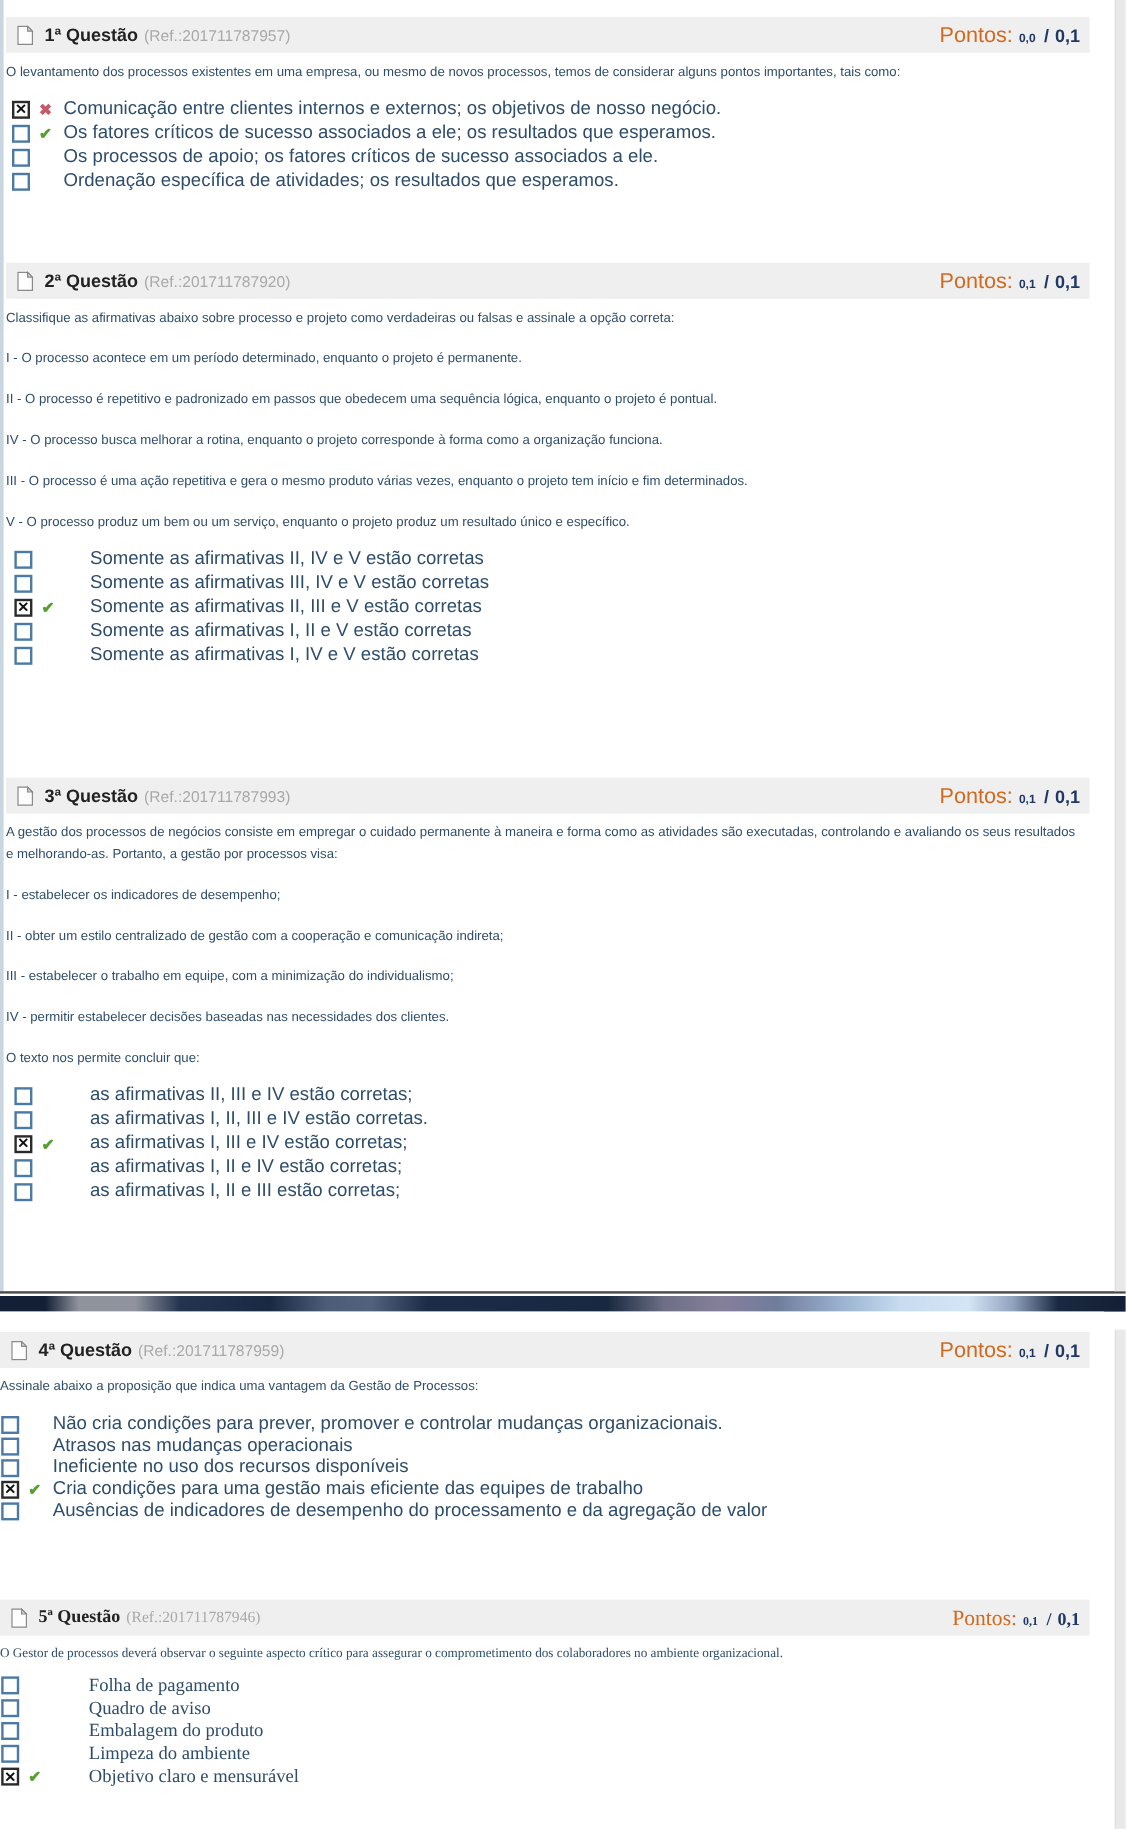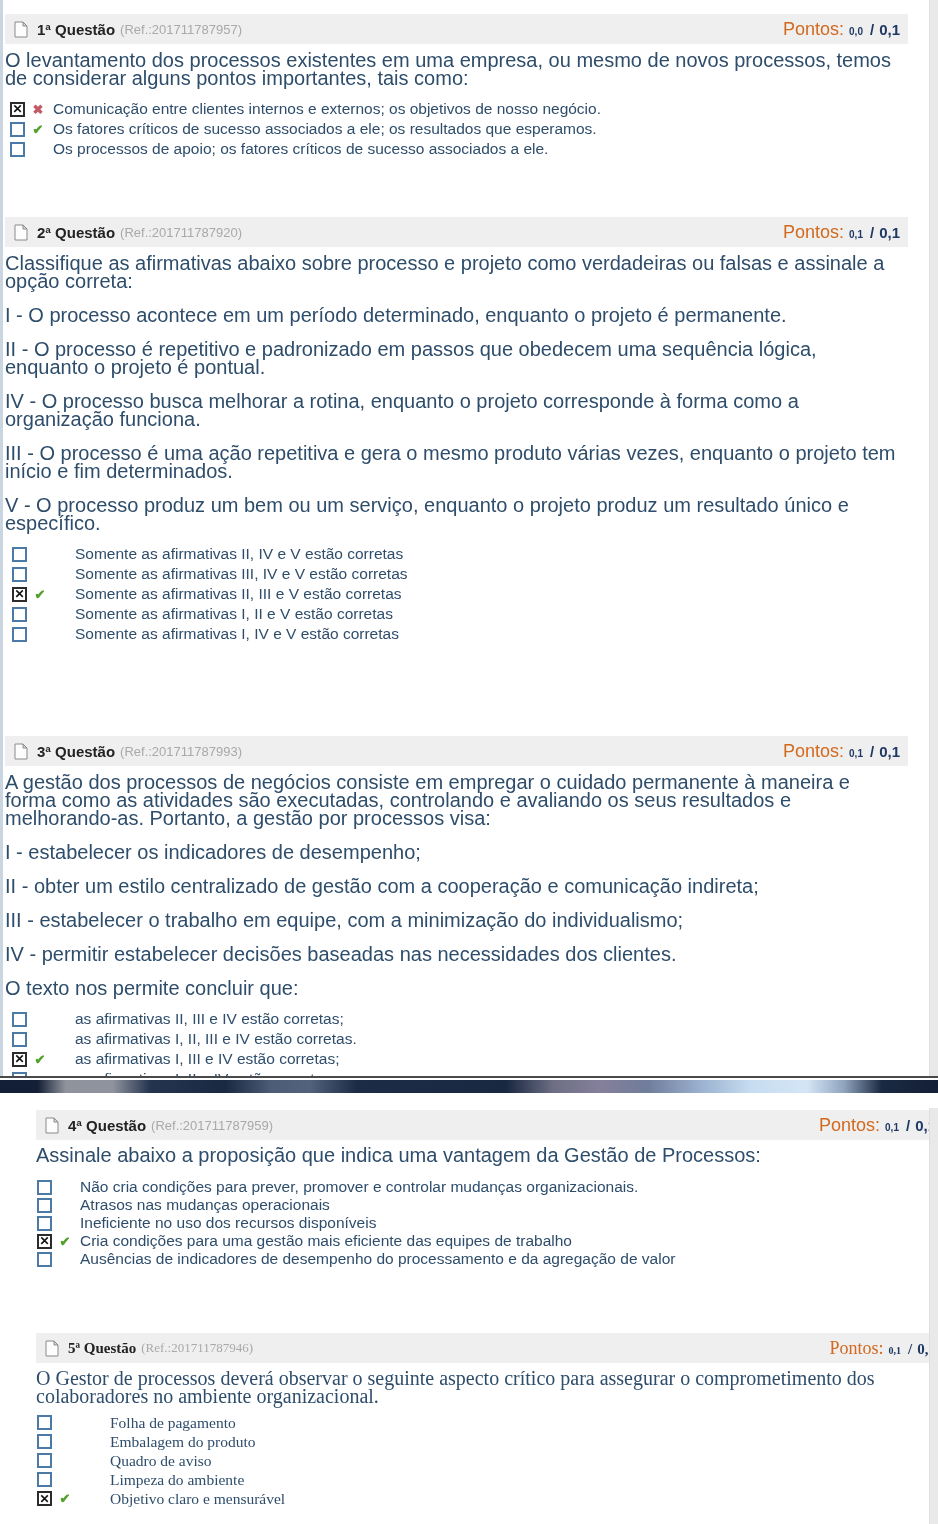--- a/index.html
+++ b/index.html
@@ -28,21 +28,21 @@
       #90939c 7%, #8f939e 12%,
       #24344f 16%, #1a2942 24%,
       #4d5d77 29%, #52627c 33%,
       #1c2c47 38%, #192841 54%,
       #6d6f85 59%, #857f9b 64%,
       #6f7d9b 69%, #9db4d2 75%,
       #c6dcf0 80%, #d4e6f6 86%,
       #8fa3bd 90%, #1a2942 94%, #131f36 100%);
   }
   .bottom-section {
-    position: absolute; top: 1093px; left: 0; width: 920px; background:#fff;padding-left:36px;
+    position: absolute; top: 1093px; left: 0; width: 920px; background:#fff;
   }
 
   
   .scroll-strip { position: absolute; right: 0; width: 9px; background: #e9e9e9; border-left: 1px solid #dedede; }
   .scroll-strip.top    { top: 0;       height: 1076px; }
   .scroll-strip.bottom { top: 1108px;  height: 416px;  }
 
   
   .qblock { width: 908px; }
   .top-frame .qblock + .qblock { margin-top: 58px; }
@@ -59,21 +59,21 @@
   .bottom-section .qhead { width: 908px; }
   .doc { display: inline-flex; align-items: center; flex: none; }
   .qt { font-weight: bold; color: #222; font-size: 15px; margin-left: 9px; white-space: nowrap; }
   .qr { color: var(--ref-text, #a9a9a9); font-size: 13px; margin-left: 5px; white-space: nowrap; }
   .pts { margin-left: auto; display: flex; align-items: baseline; white-space: nowrap; }
   .pl { color: var(--points-label, #d2691e); font-size: 18px; }
   .pv { color: var(--points-value, #1f3864); font-weight: bold; font-size: 10px; margin-left: 5px; }
   .psep { color: var(--points-value, #1f3864); font-weight: bold; font-size: 15px; margin-left: 7px; }
   .pv2 { color: var(--points-value, #1f3864); font-weight: bold; font-size: 15px; margin-left: 5px; }
 
-  .qbody { font-size: 20px; line-height: 18px; max-width: 898px; }
+  .qbody { font-size: 11px; line-height: 18px; max-width: 898px; }
   .qbody p { margin: 16px 0 0 0; }
   .qbody p:first-child { margin-top: 7px; }
   .bottom-section .qbody p:first-child { margin-top: 6px; }
 
   .opts { margin-top: 12px; }
   .q1 .opts { margin-left: 5px; }
   .q2 .opts, .q3 .opts { margin-left: 7px; }
   .q4 .opts { margin-top: 14px; margin-left: 1px; }
   .q5 .opts { margin-top: 8px;  margin-left: 1px; }
 
@@ -131,20 +131,25 @@
       <div class="opt">
           <span class="cb"></span>
           <span class="mk correct">✔</span>
           <span class="ot">Os fatores críticos de sucesso associados a ele; os resultados que esperamos.</span>
         </div>
       <div class="opt">
           <span class="cb"></span>
           <span class="mk"></span>
           <span class="ot">Os processos de apoio; os fatores críticos de sucesso associados a ele.</span>
         </div>
+      <div class="opt">
+          <span class="cb"></span>
+          <span class="mk"></span>
+          <span class="ot">Ordenação específica de atividades; os resultados que esperamos.</span>
+        </div>
     </div>
   </section>
 
   <section class="qblock q2">
     <header class="qhead">
       <span class="doc">
         <svg width="14" height="17" viewBox="0 0 14 17">
             <path d="M1 1 h8 l4 4 v11 h-12 z" fill="#fdfdfd" stroke="#8a8a8a"></path>
             <path d="M9 1 v4 h4 z" fill="#d9d9d9" stroke="#8a8a8a"></path>
           </svg>
@@ -326,26 +331,26 @@
     </div>
     <div class="opts">
       <div class="opt">
           <span class="cb"></span>
           <span class="mk"></span>
           <span class="ot">Folha de pagamento</span>
         </div>
       <div class="opt">
           <span class="cb"></span>
           <span class="mk"></span>
+          <span class="ot">Quadro de aviso</span>
+        </div>
+      <div class="opt">
+          <span class="cb"></span>
+          <span class="mk"></span>
           <span class="ot">Embalagem do produto</span>
-        </div>
-      <div class="opt">
-          <span class="cb"></span>
-          <span class="mk"></span>
-          <span class="ot">Quadro de aviso</span>
         </div>
       <div class="opt">
           <span class="cb"></span>
           <span class="mk"></span>
           <span class="ot">Limpeza do ambiente</span>
         </div>
       <div class="opt">
           <span class="cb checked">✕</span>
           <span class="mk correct">✔</span>
           <span class="ot">Objetivo claro e mensurável</span>

